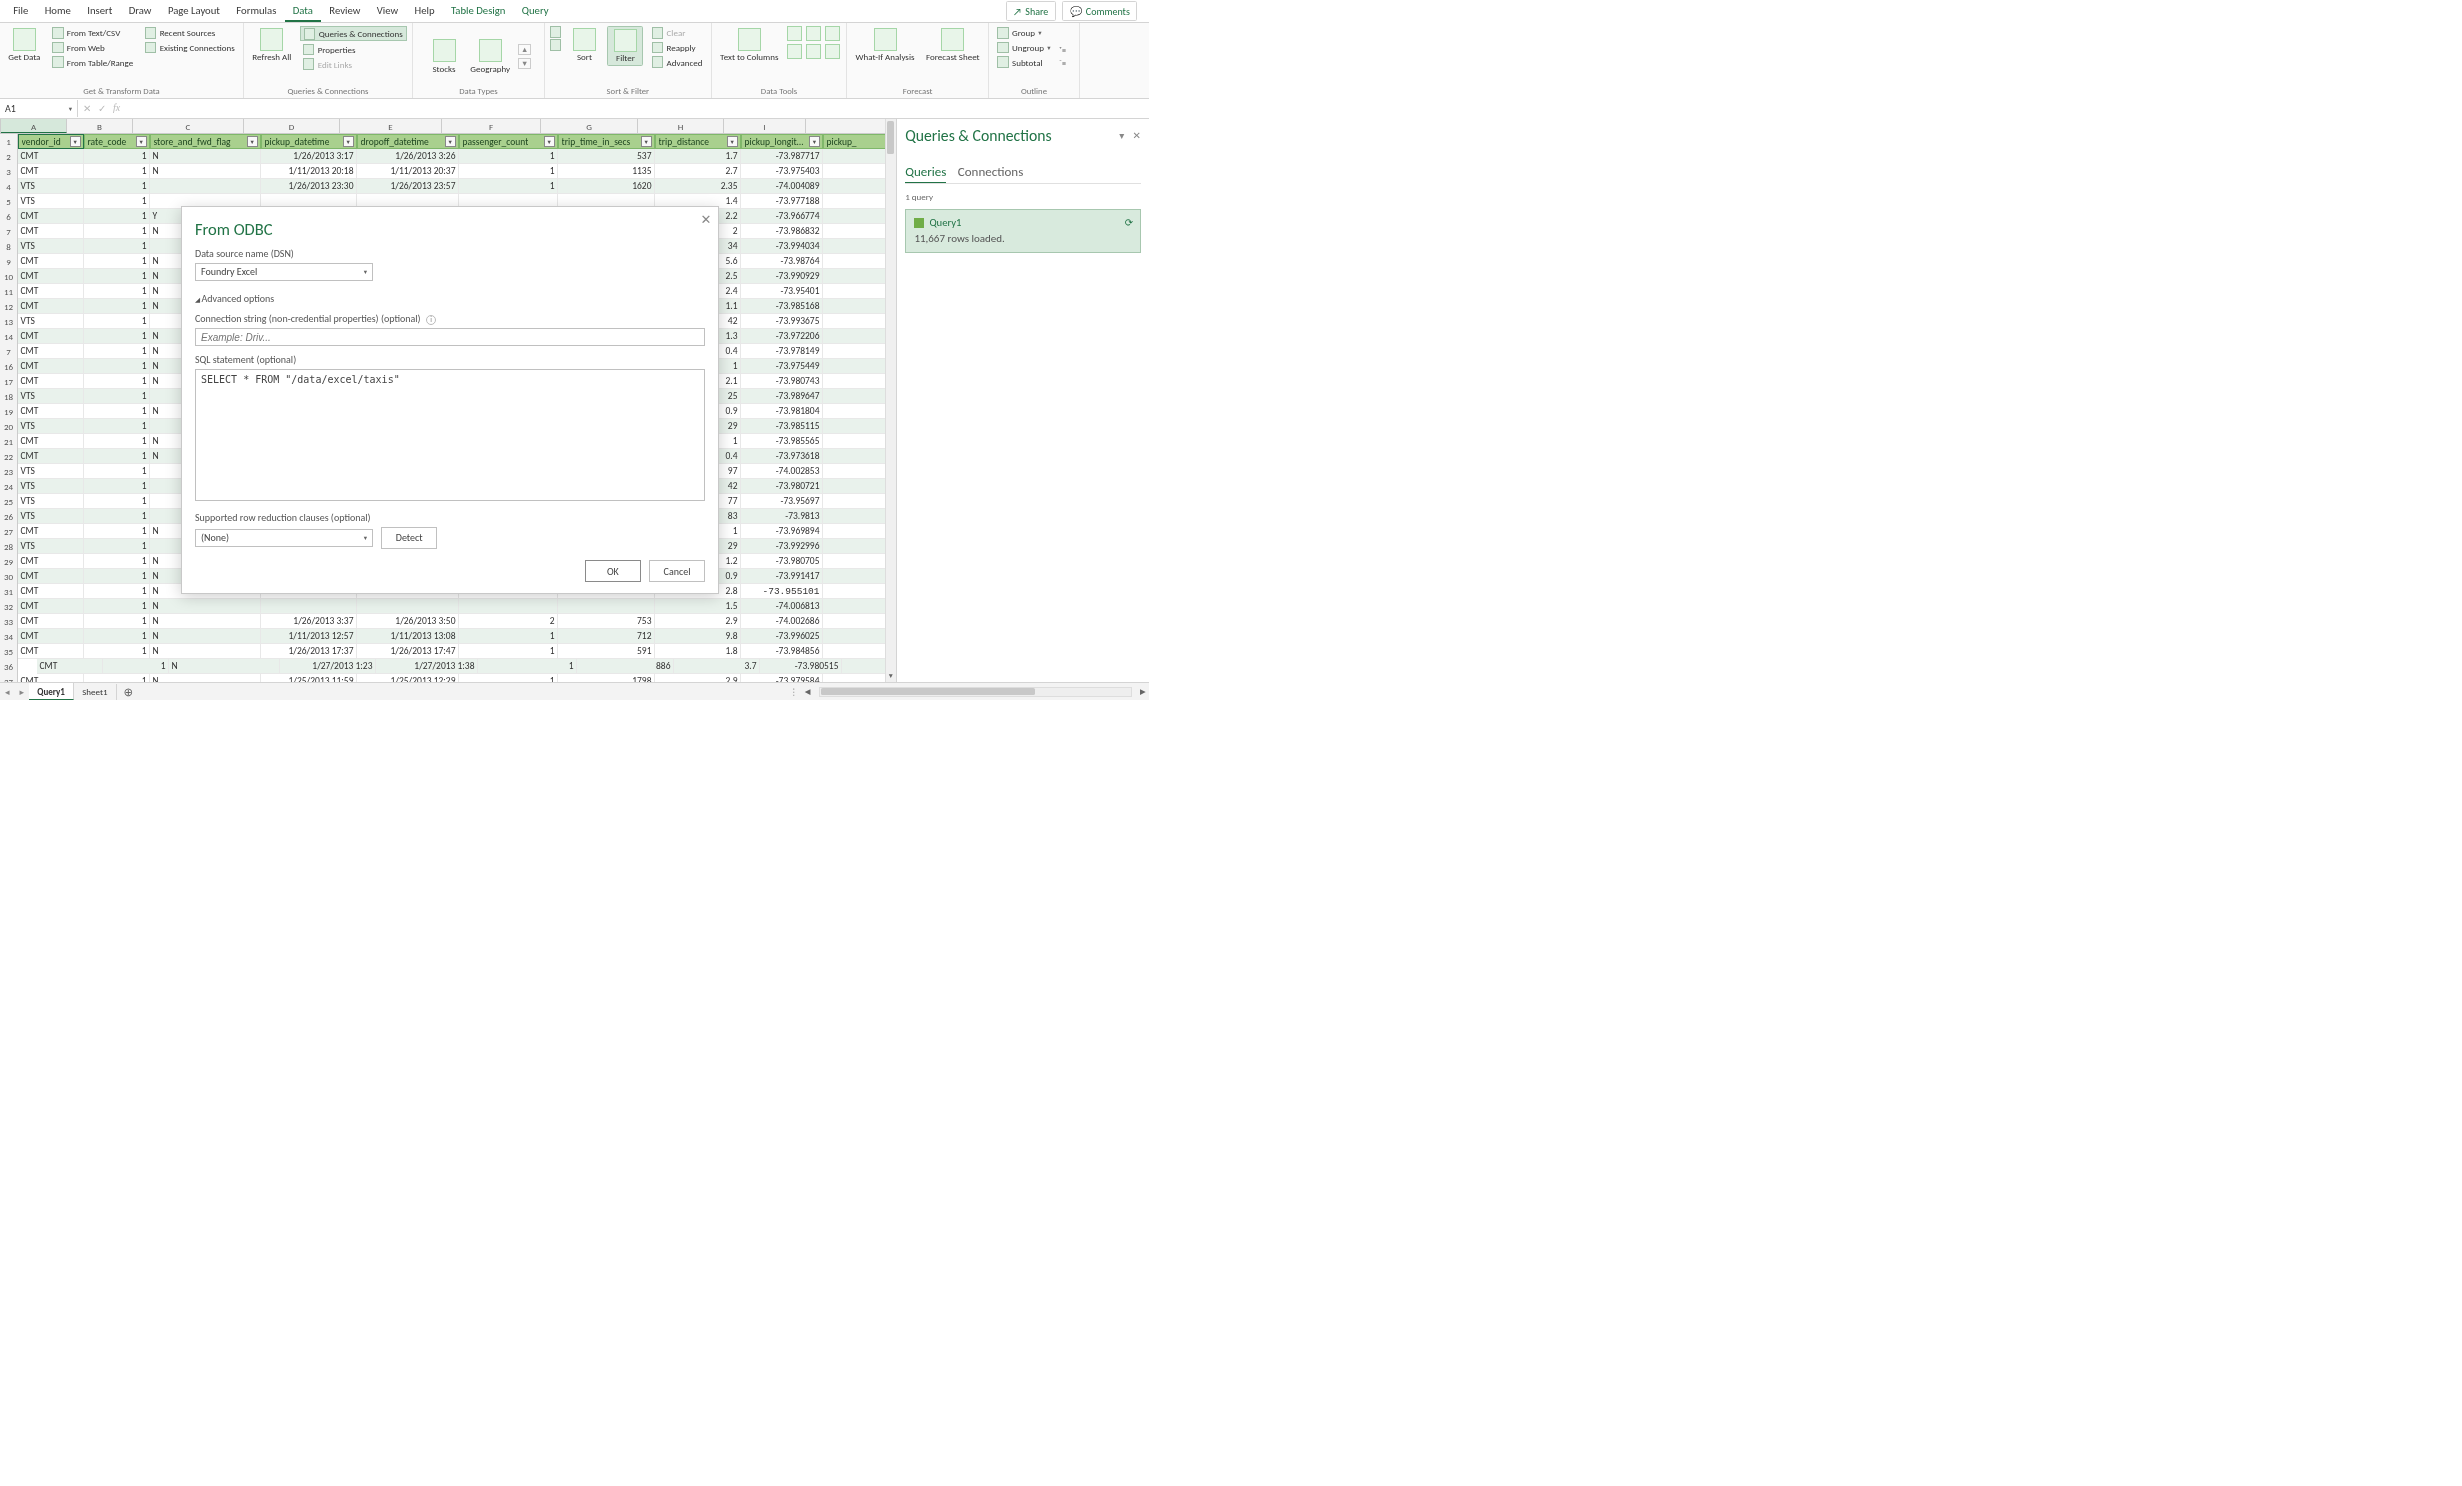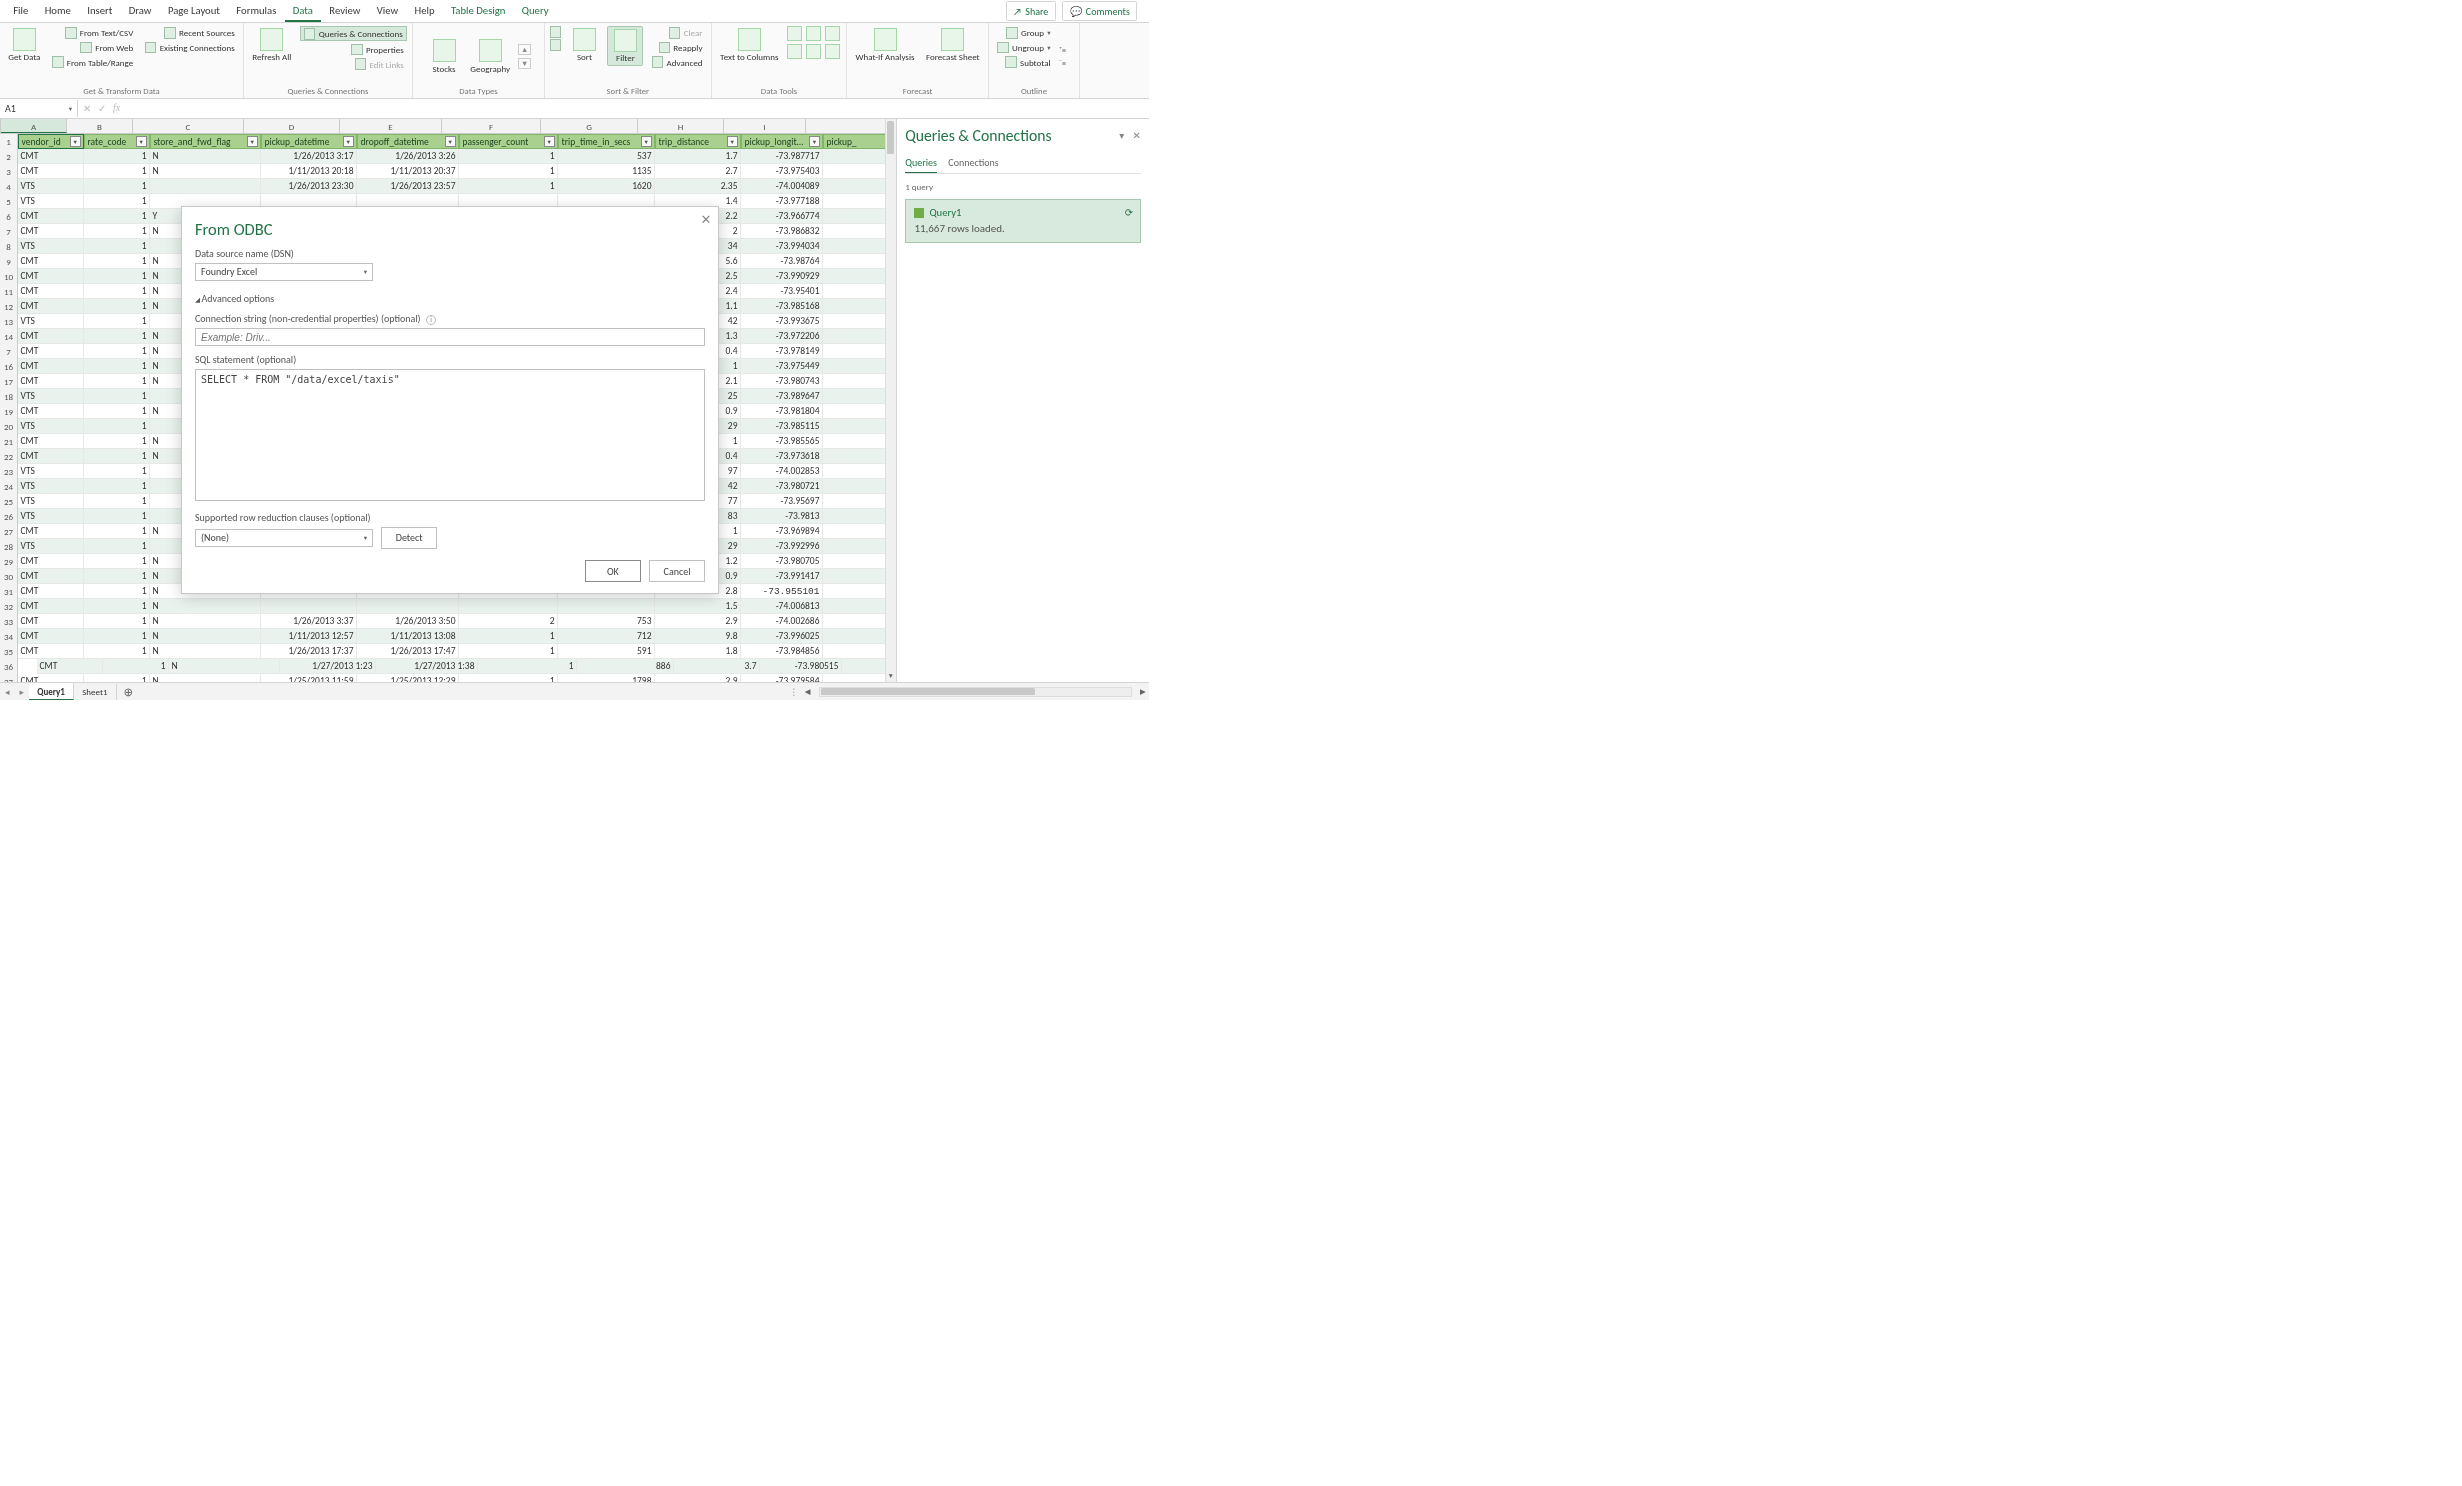--- a/index.html
+++ b/index.html
@@ -60,21 +60,21 @@
   .rgroup-label { text-align: center; font-size: 8.7px; color: #777; padding-bottom: 1.6px; }
   .bigbtn {
     display: flex; flex-direction: column; align-items: center;
     gap: 1.6px; padding: 1.6px 3.3px; min-width: 36px; cursor: pointer;
   }
   .bigicon {
     width: 23px; height: 23px; display: inline-block;
     background: #e8f5e9; border: 0.8px solid #a5d6a7;
   }
   .bigbtn-label { font-size: 9px; text-align: center; line-height: 10px; }
-  .smallbtn-col { display: flex; flex-direction: column; gap: 1.6px; align-items: flex-end; }
+  .smallbtn-col { display: flex; flex-direction: column; gap: 1.6px; }
   .smallbtn {
     display: flex; align-items: center; gap: 3.3px;
     font-size: 9px; padding: 0.8px 3.3px; cursor: pointer;
     white-space: nowrap;
   }
   .smallbtn.highlight { background: #d6e8db; border: 0.8px solid #a7c7af; }
   .smallbtn.disabled { color: #aaa; }
   .smicon {
     width: 11.5px; height: 11.5px; display: inline-block;
     background: #e0efe3; border: 0.8px solid #9fbfa6;
@@ -156,21 +156,21 @@
 
   
   .qc-pane {
     position:absolute; right:0; top:119px; bottom:18px; width:253px;
     border-left:0.8px solid #d4d4d4; background:#fff; padding:6.6px 8.2px;
     display:flex; flex-direction:column;
   }
   .qc-title { color:#217346; font-size:15.7px; font-weight:400; display:flex; justify-content:space-between; align-items:center;}
   .qc-title .btns{ font-size:10px; color:#888; display:flex; gap:8.2px;}
   .qc-tabs { display:flex; gap:11.5px; margin-top:8.2px; border-bottom:0.8px solid #e0e0e0;}
-  .qc-tab { padding:3.3px 0; font-size:10px; color:#666; cursor:pointer;}
+  .qc-tab { padding:3.3px 0; font-size:13px; color:#666; cursor:pointer;margin-top:8px;}
   .qc-tab.active { color:#217346; border-bottom:1.6px solid #217346;}
   .qc-sub { font-size:9px; color:#666; margin:6.6px 0;}
   .qc-item {
     background:#d8eadd; border:0.8px solid #a7c7af; padding:6.6px 8.2px;
     display:flex; flex-direction:column; gap:3.3px; cursor:pointer; position:relative;
   }
   .qc-item-name{ color:#217346; font-size:10.7px; display:flex; align-items:center; gap:5px;}
   .qc-item-info{ font-size:11px; color:#555;}
   .qc-item .refresh{ position:absolute; right:6.6px; top:6.6px; font-size:10px; color:#217346;}
 

